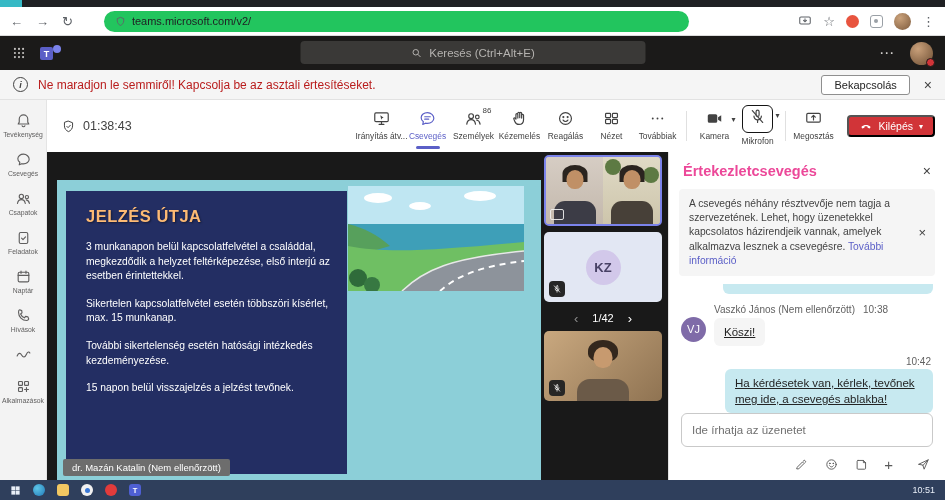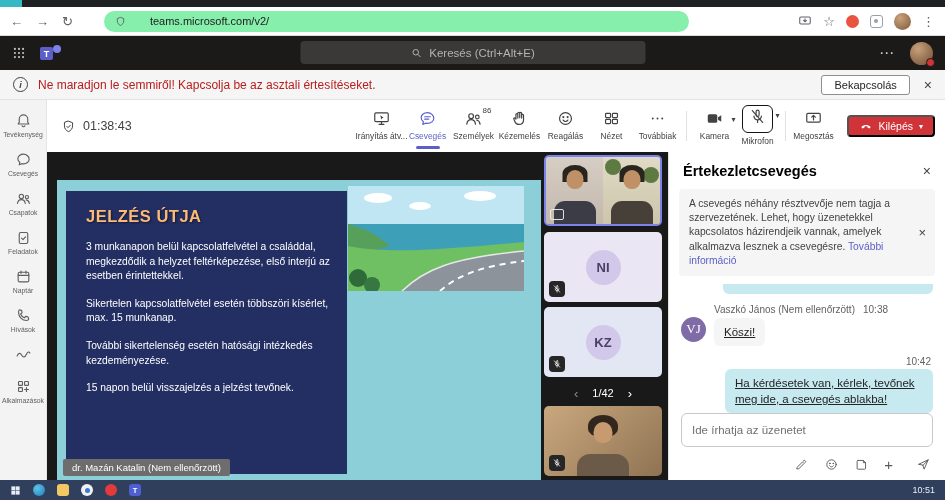--- a/index.html
+++ b/index.html
@@ -6,22 +6,22 @@
   html,body { width:945px; height:500px; overflow:hidden; background:#000;
     font-family:"Liberation Sans","DejaVu Sans",sans-serif; }
   #app { position:relative; width:945px; height:500px; background:#fff; }
 
   
   .tabstrip { position:absolute; top:0; left:0; width:945px; height:7px; background:#1f2023; }
   .tab-accent { position:absolute; left:0; top:0; width:22px; height:7px; background:#36b9c5; }
   .btoolbar { position:absolute; top:7px; left:0; width:945px; height:29px; background:#fff;
     border-bottom:1px solid #dcdcdc; display:flex; align-items:center; padding:0 10px; gap:13px; }
   .nav-ic { color:#5f6368; font-size:13px; line-height:1; cursor:default; }
-  .urlbar { width:585px; margin-left:18px; height:21px; background:#86efac; border-radius:11px;
-    display:flex; align-items:center; gap:24px; padding:0 11px; font-size:11px; color:#202124; }
+  .urlbar { width:585px; margin-left:18px; height:21px; background:#22c55e; border-radius:11px;
+    display:flex; align-items:center; gap:6px; padding:0 11px; font-size:11px; color:#202124; }
   .b-right { margin-left:auto; display:flex; align-items:center; gap:11px; color:#5f6368; }
   .ext-orange { width:13px; height:13px; border-radius:50%; background:#e8543f; }
   .ext-gray { width:13px; height:13px; border-radius:3px; border:1.4px solid #9aa0a6; position:relative; }
   .ext-gray::after { content:""; position:absolute; left:3px; top:3px; width:4px; height:4px; border-radius:50%; background:#9aa0a6; }
   .b-avatar { width:17px; height:17px; border-radius:50%;
     background:radial-gradient(circle at 35% 30%, #caa27b, #7d5a3c); }
   .icw { display:inline-flex; }
 
   
   .teamsbar { position:absolute; top:36px; left:0; width:945px; height:34px; background:#1b1a19;
@@ -129,29 +129,29 @@
     border-radius:50% 50% 40% 40%; background:#33271d; }
   .p-face { position:absolute; left:50%; top:16px; transform:translateX(-50%); width:19px; height:21px;
     border-radius:50% 50% 46% 46%; background:#c79a6f; }
   .p-bust { position:absolute; left:50%; bottom:0; transform:translateX(-50%); width:52px; height:22px;
     border-radius:13px 13px 0 0; background:#6b5a48; }
 
   
   .chat { position:absolute; top:152px; left:668px; width:277px; height:328px; background:#fff;
     border-left:1px solid #e3e3e3; display:flex; flex-direction:column; overflow:hidden; }
   .chat-header { display:flex; align-items:center; padding:11px 14px 9px; }
-  .chat-title { flex:1; font-size:14.5px; font-weight:bold; color:#000000; }
+  .chat-title { flex:1; font-size:14.5px; font-weight:bold; color:#ec4899; }
   .notice { position:relative; margin:1px 10px 8px; background:#f5f5f5; border-radius:4px;
     padding:8px 26px 8px 10px; font-size:10.3px; line-height:1.38; color:#424242; }
   .notice .link { color:#5b5fc7; }
   .notice-close { position:absolute; right:9px; top:50%; transform:translateY(-50%); color:#424242; font-size:13px; }
   .partial-bubble { width:210px; height:14px; margin:0 12px 10px auto; background:#c7e9f0; border-radius:0 0 6px 6px; }
   .msg-received { padding:0 12px; display:flex; gap:8px; }
-  .msg-avatar { width:25px; height:25px; border-radius:50%; background:#7f6ba8; color:#fff; font-size:13px;
-    display:flex; align-items:center; justify-content:center; margin-top:13px; flex:0 0 25px;font-family:Liberation Serif, serif; }
+  .msg-avatar { width:25px; height:25px; border-radius:50%; background:#7f6ba8; color:#fff; font-size:11px;
+    display:flex; align-items:center; justify-content:center; margin-top:13px; flex:0 0 25px; }
   .msg-meta { font-size:10px; color:#616161; margin-bottom:3px; display:flex; gap:8px; white-space:nowrap; }
   .bubble { background:#f5f5f5; border-radius:6px; padding:6px 10px; font-size:11.5px; color:#242424;
     display:inline-block; line-height:1.4;text-decoration:underline; }
   .msg-own { margin:10px 12px 0; display:flex; flex-direction:column; align-items:flex-end; gap:2px; }
   .own-time { font-size:10px; color:#616161; margin-right:2px; }
   .bubble.own { background:#c7e9f0; max-width:208px; }
   .compose { margin-top:auto; padding:0 12px 8px; }
   .compose-box { border:1px solid #c9c9c9; border-radius:6px; height:34px; display:flex; align-items:center;
     padding:0 10px; margin-bottom:10px; }
   .compose-box input { border:none; outline:none; width:100%; font-size:11.5px; color:#242424;
@@ -517,30 +517,20 @@
         <div class="v-half right">
           <span class="plant" style="left:2px;top:2px;"></span>
             <span class="plant" style="right:1px;top:10px;"></span>
           <span class="hair"></span>
             <span class="face"></span>
             <span class="bust"></span>
         </div>
         <span class="tile-flag"></span>
       </div>
 
-      <div class="tile avatar-tile ni">
-        <span class="init-circle">NI</span>
-        <span class="mic-badge">
-          <svg viewBox="0 0 24 24">
-              <rect x="10.2" y="4" width="3.8" height="8" rx="1.9"></rect>
-              <path d="M7.5 11.5a4.7 4.7 0 0 0 9.4 0M12.1 16.5v3"></path>
-              <path d="M5.5 4.5l13 15"></path>
-            </svg>
-        </span>
-      </div>
 
       <div class="tile avatar-tile kz">
         <span class="init-circle">KZ</span>
         <span class="mic-badge">
           <svg viewBox="0 0 24 24">
               <rect x="10.2" y="4" width="3.8" height="8" rx="1.9"></rect>
               <path d="M7.5 11.5a4.7 4.7 0 0 0 9.4 0M12.1 16.5v3"></path>
               <path d="M5.5 4.5l13 15"></path>
             </svg>
         </span>

